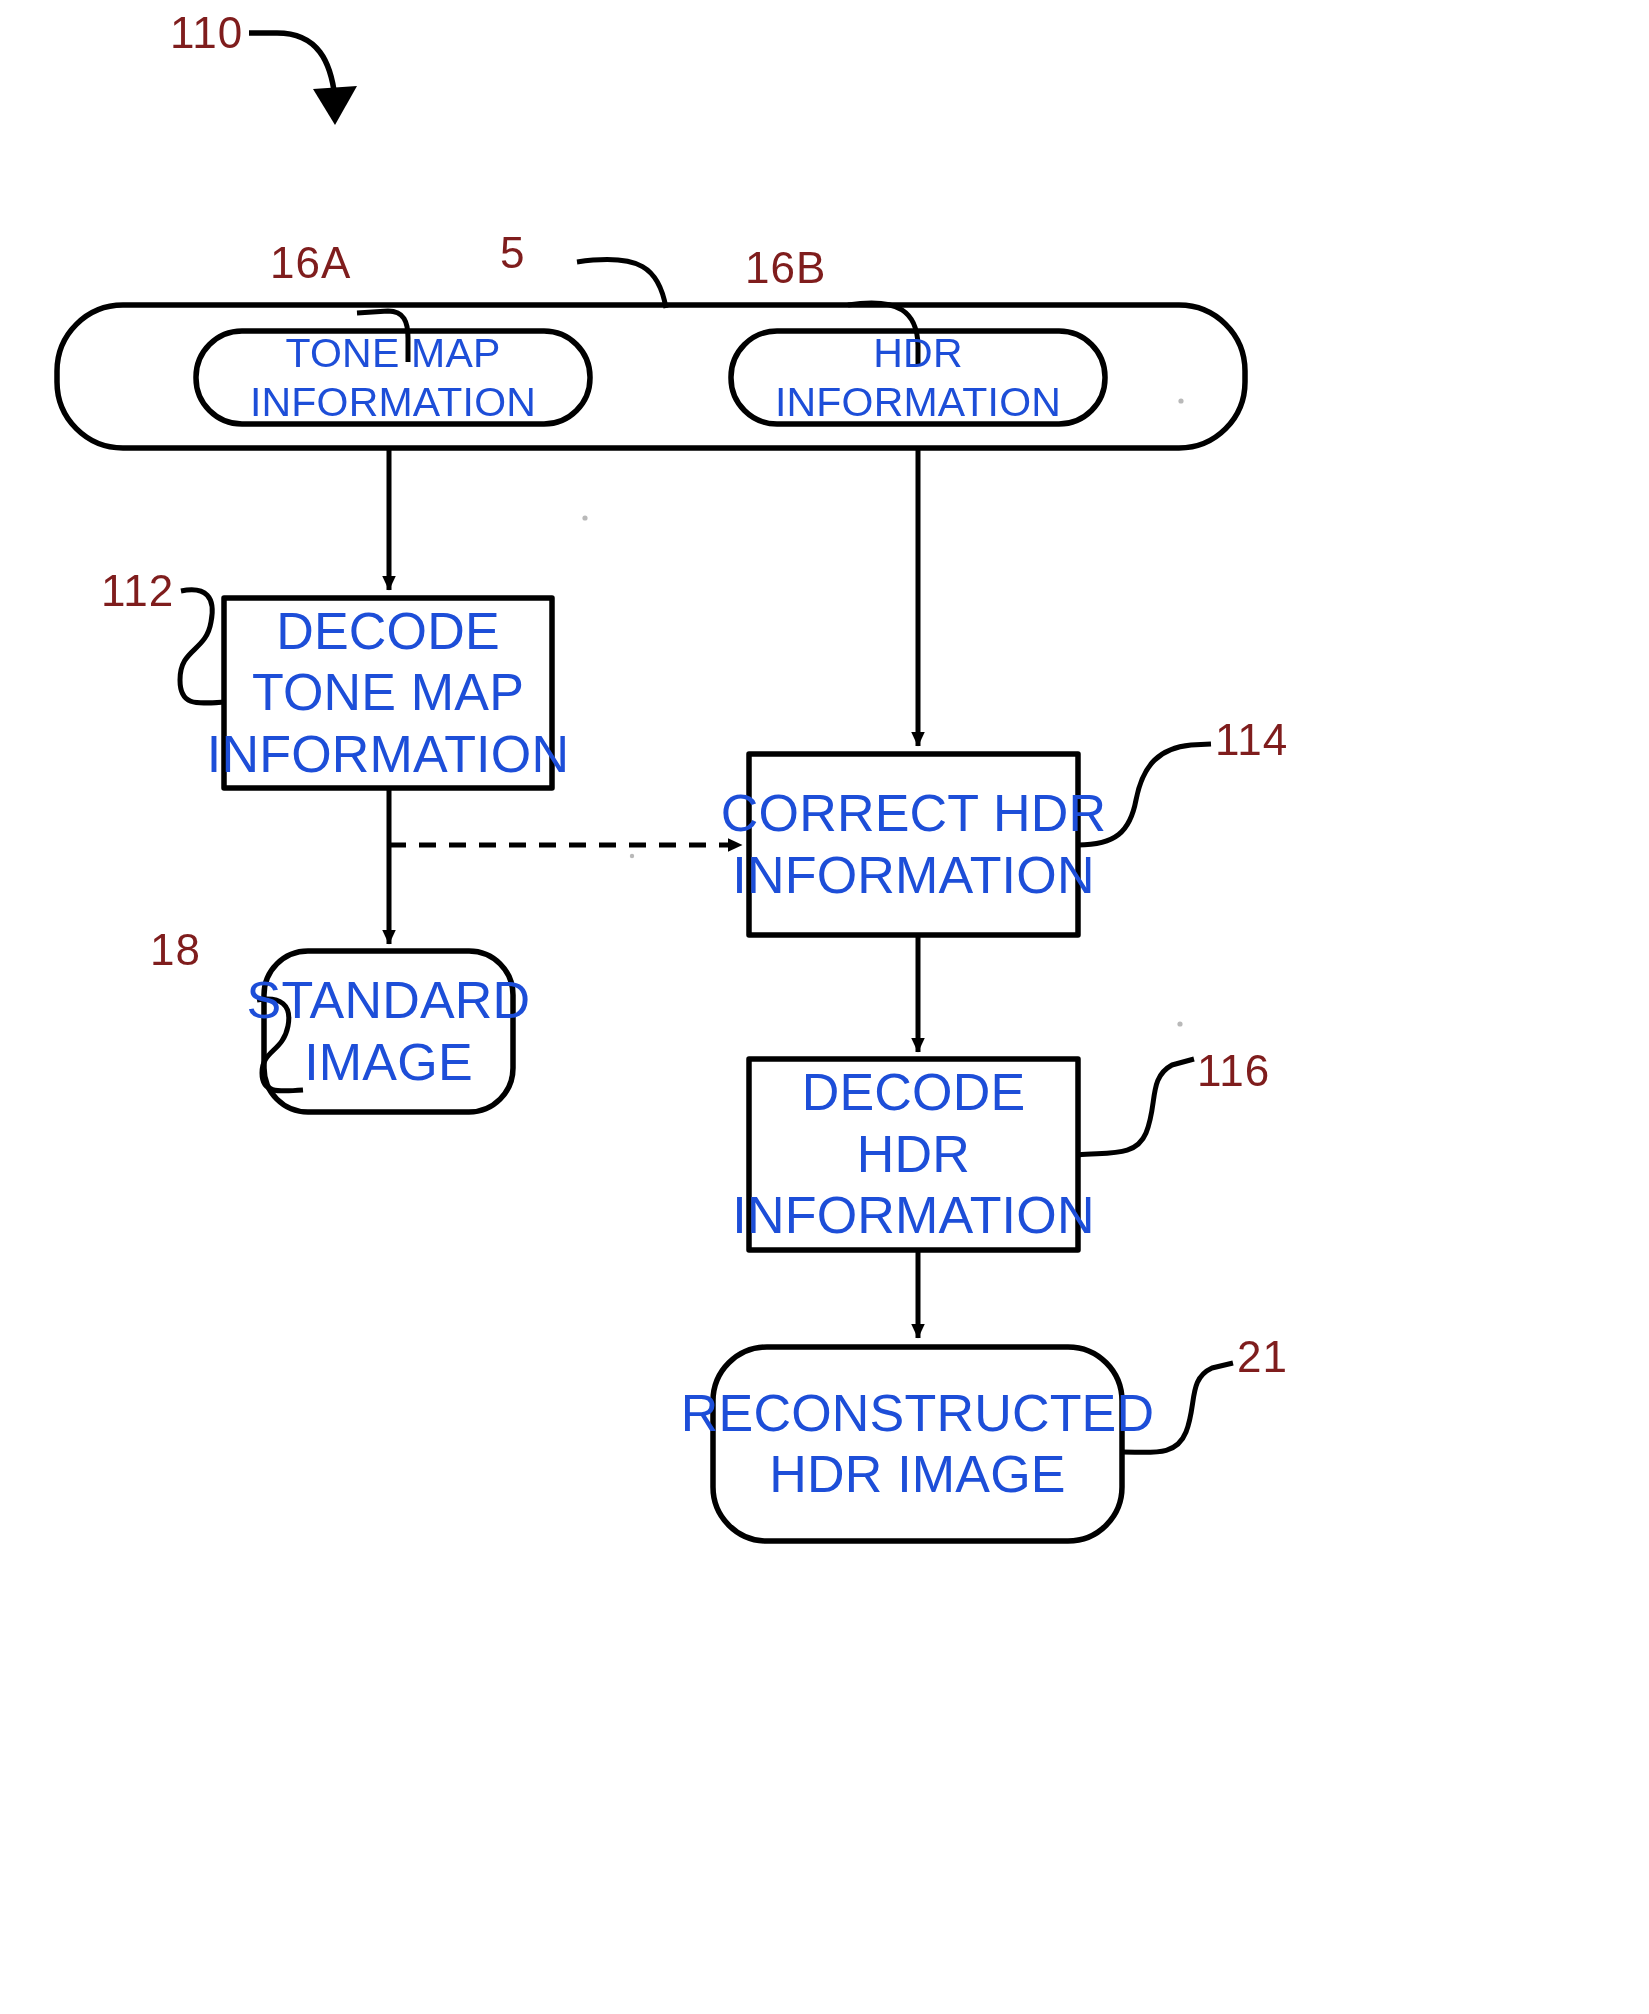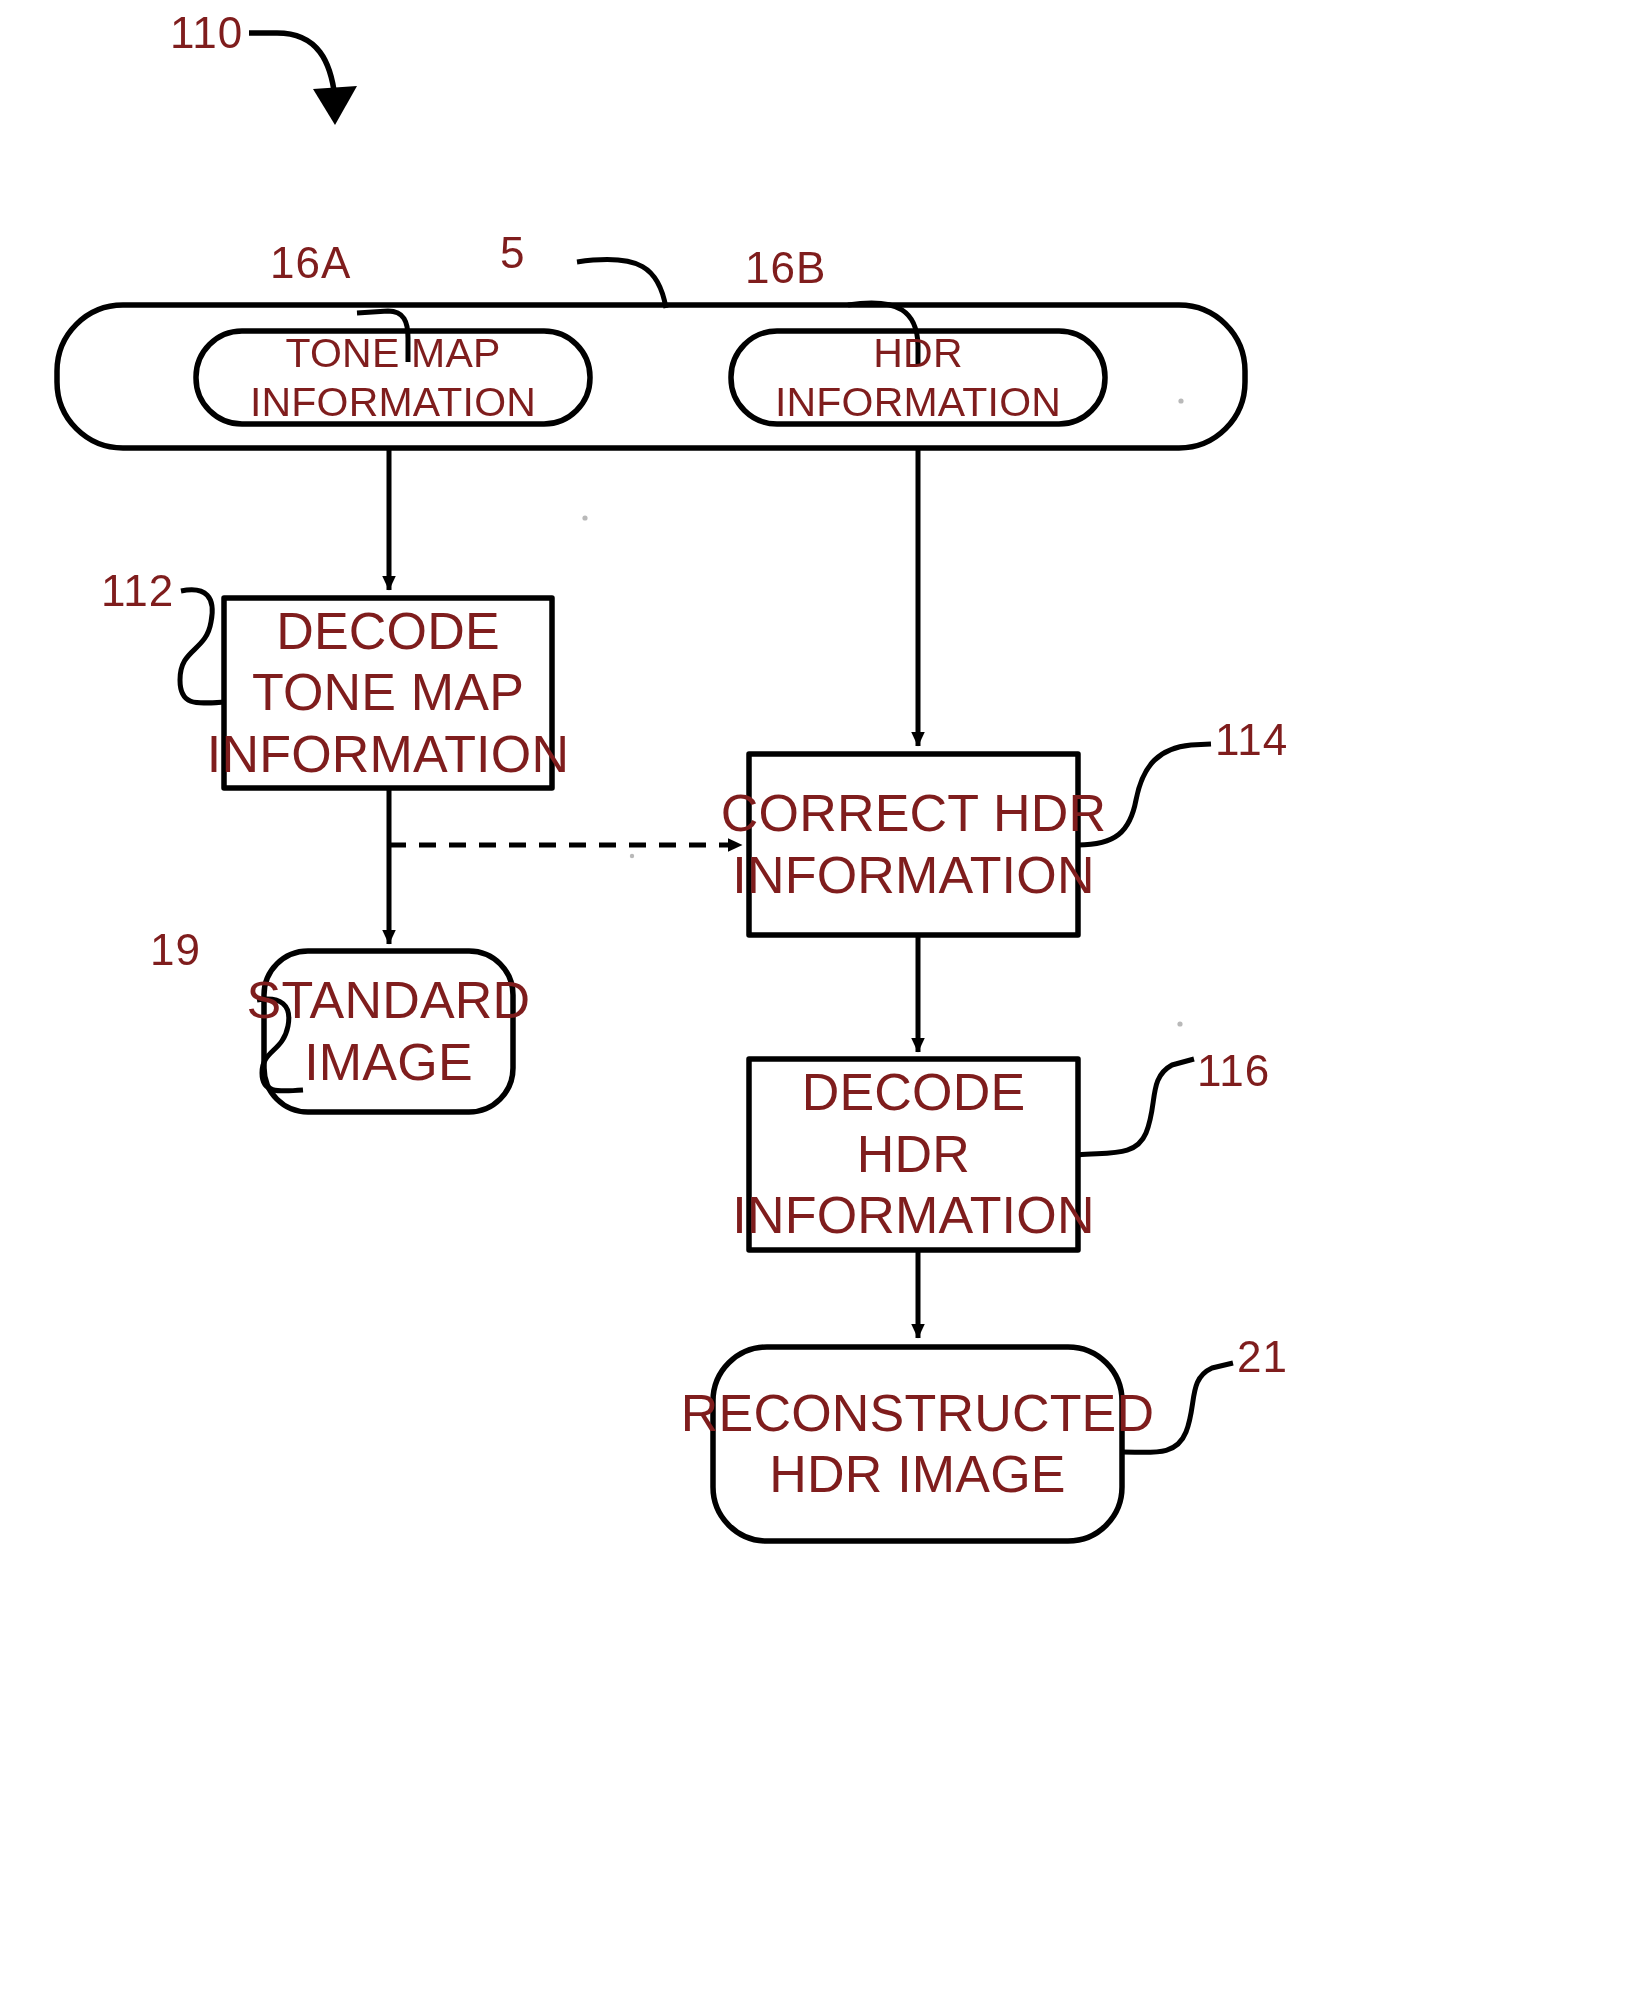--- a/index.html
+++ b/index.html
@@ -26,21 +26,21 @@
     height: 2014px;
     pointer-events: none;
   }
   .nodeLabel {
     position: absolute;
     display: flex;
     flex-direction: column;
     align-items: center;
     justify-content: center;
     text-align: center;
-    color: #7f1d1d;
+    color: #1d4ed8;
     line-height: 1.18;
     letter-spacing: 0.2px;
     white-space: pre;
   }
   .nodeLabel span { display: block; }
   .refnum {
     position: absolute;
     color: #7f1d1d;
     font-size: 44px;
     letter-spacing: 1px;
@@ -132,21 +132,21 @@
   <div class="refnum" style="left:270px; top:238px;">16A</div>
 
   <div class="refnum" style="left:500px; top:228px;">5</div>
 
   <div class="refnum" style="left:745px; top:243px;">16B</div>
 
   <div class="refnum" style="left:101px; top:566px;">112</div>
 
   <div class="refnum" style="left:1215px; top:715px;">114</div>
 
-  <div class="refnum" style="left:150px; top:925px;">19</div>
+  <div class="refnum" style="left:150px; top:925px;">18</div>
 
   <div class="refnum" style="left:1197px; top:1024px;margin-top:22px;">116</div>
 
   <div class="refnum" style="left:1237px; top:1332px;">21</div>
 
   <div class="nodeLabel t40" style="left:196px; top:331px; width:394px; height:93px;">
     <span>TONE MAP</span>
     <span>INFORMATION</span>
   </div>
 

